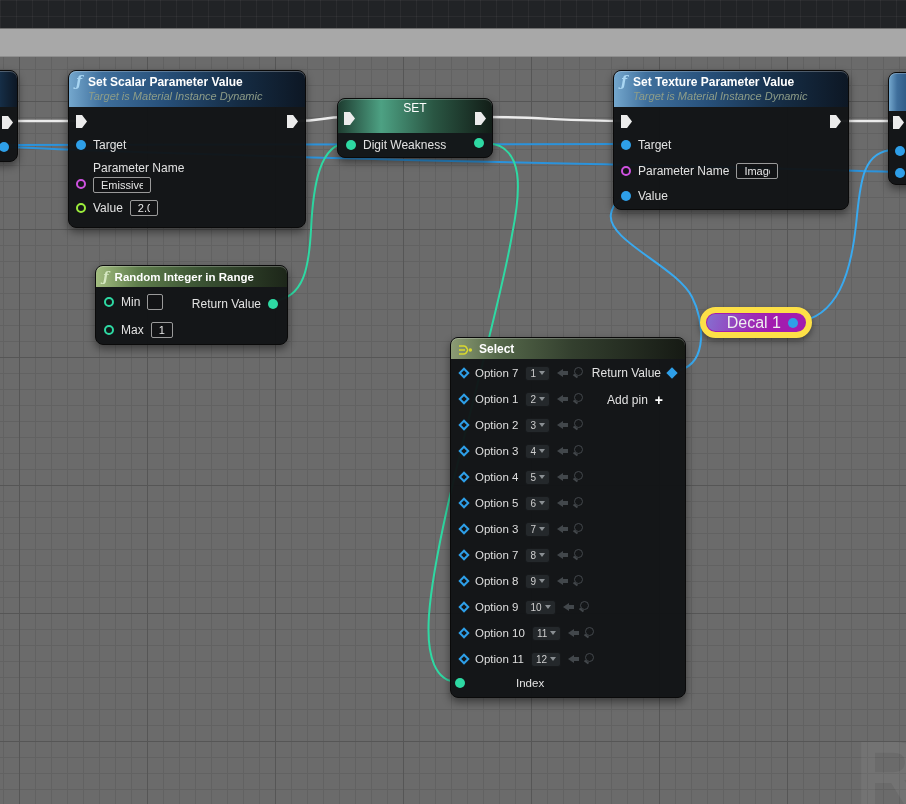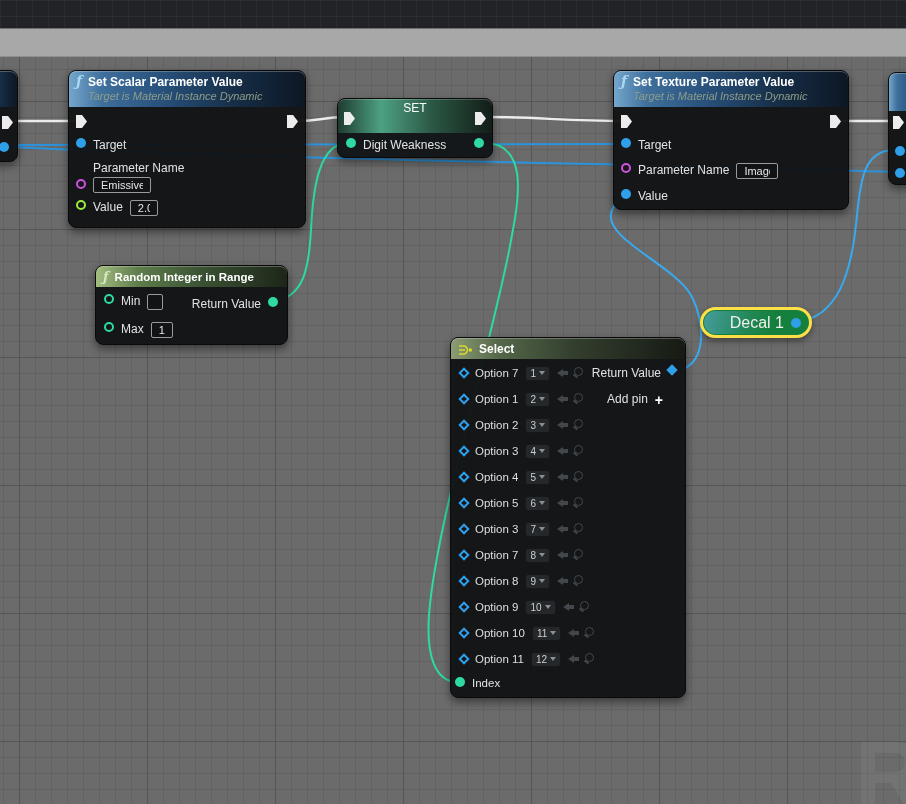--- a/index.html
+++ b/index.html
@@ -52,21 +52,21 @@
   .pin-dot.inline { position:static; flex:none; }
   .fill-blue { background:#2e9fe8; }
   .fill-teal { background:#2ed9a3; }
   .hollow-teal { border:2px solid #2ed9a3; background:transparent; }
   .hollow-name { border:2px solid #cf52e0; background:transparent; }
   .hollow-float { border:2px solid #9ced3c; background:transparent; }
   .pin-diamond { width:8px; height:8px; transform:rotate(45deg); flex:none; }
   .pin-diamond.hollow { border:2px solid #2e9fe8; }
   .pin-diamond.fill { background:#2e9fe8; }
 
-  .row-abs { position:absolute; display:flex; gap:7px; white-space:nowrap; }
+  .row-abs { position:absolute; display:flex; align-items:center; gap:7px; white-space:nowrap; }
   .pin-label { color:#e2e2e2; }
   .field { background:rgba(10,10,10,0.25); border:1px solid #9a9a9a; border-radius:2px;
     color:#e6e6e6; font-size:11px; font-family:"Liberation Sans",sans-serif; height:16px;
     padding:0 7px; text-align:center; }
 
   
   .set-node { background:#14181a; }
   .set-grad { position:absolute; inset:0 0 auto 0; height:34px; border-radius:7px 7px 0 0;
     background:linear-gradient(90deg,#1e3c30 0%,#4da183 28%,#2a5643 62%,#121d17 100%);
     box-shadow:inset 0 1px 0 rgba(255,255,255,0.2); }
@@ -87,21 +87,21 @@
     border-top:4.5px solid transparent; border-bottom:4.5px solid transparent; border-right:6px solid #4b5054; }
   .reset-arrow::after { content:""; position:absolute; left:6px; top:2.5px; width:5px; height:4px; background:#4b5054; }
   .magnifier { position:relative; width:12px; height:12px; }
   .magnifier::before { content:""; position:absolute; left:2px; top:0; width:7px; height:7px;
     border:1.8px solid #4b5054; border-radius:50%; }
   .magnifier::after { content:""; position:absolute; left:1px; top:8px; width:5px; height:2px;
     background:#4b5054; transform:rotate(38deg); }
   .select-icon { display:inline-block; width:15px; height:12px; position:relative; top:1px; }
 
   
-  .pill { position:absolute; border-radius:16px; background:#15803d; border:3px solid #fde047;
+  .pill { position:absolute; border-radius:16px; background:#a21caf; border:6px solid #fde047;
     box-shadow:0 3px 6px rgba(0,0,0,0.4); display:flex; align-items:center;
     justify-content:flex-end; gap:7px; padding-right:8px; color:#eee; }
   .pill::before { content:""; position:absolute; inset:1px; border-radius:15px;
     background:linear-gradient(105deg, rgba(110,180,235,0.55) 0%, rgba(110,180,235,0.12) 45%, transparent 65%); }
   .pill > * { position:relative; }
 </style>
 </head>
 <body>
 
 <div id="stage">
@@ -379,21 +379,21 @@
           </span>
         <span class="ghost-icons">
             <span class="reset-arrow"></span>
             <span class="magnifier"></span>
           </span>
       </div>
     </div>
 
     <div class="row-abs" style="left:4px; top:339px;">
       <span class="pin-dot inline fill-teal"></span>
-      <span class="pin-label" style="font-size:11.5px;">Index</span>
+      <span class="pin-label" style="font-size:11.5px;margin-left:44px;">Index</span>
     </div>
     <div class="row-abs" style="right:9px; top:28px;">
       <span class="pin-label">Return Value</span>
       <span class="pin-diamond fill"></span>
     </div>
     <div class="row-abs" style="right:22px; top:54px;">
       <span class="pin-label">Add pin</span>
       <span style="font-weight:bold; color:#fff; font-size:14px;">+</span>
     </div>
   </div>

